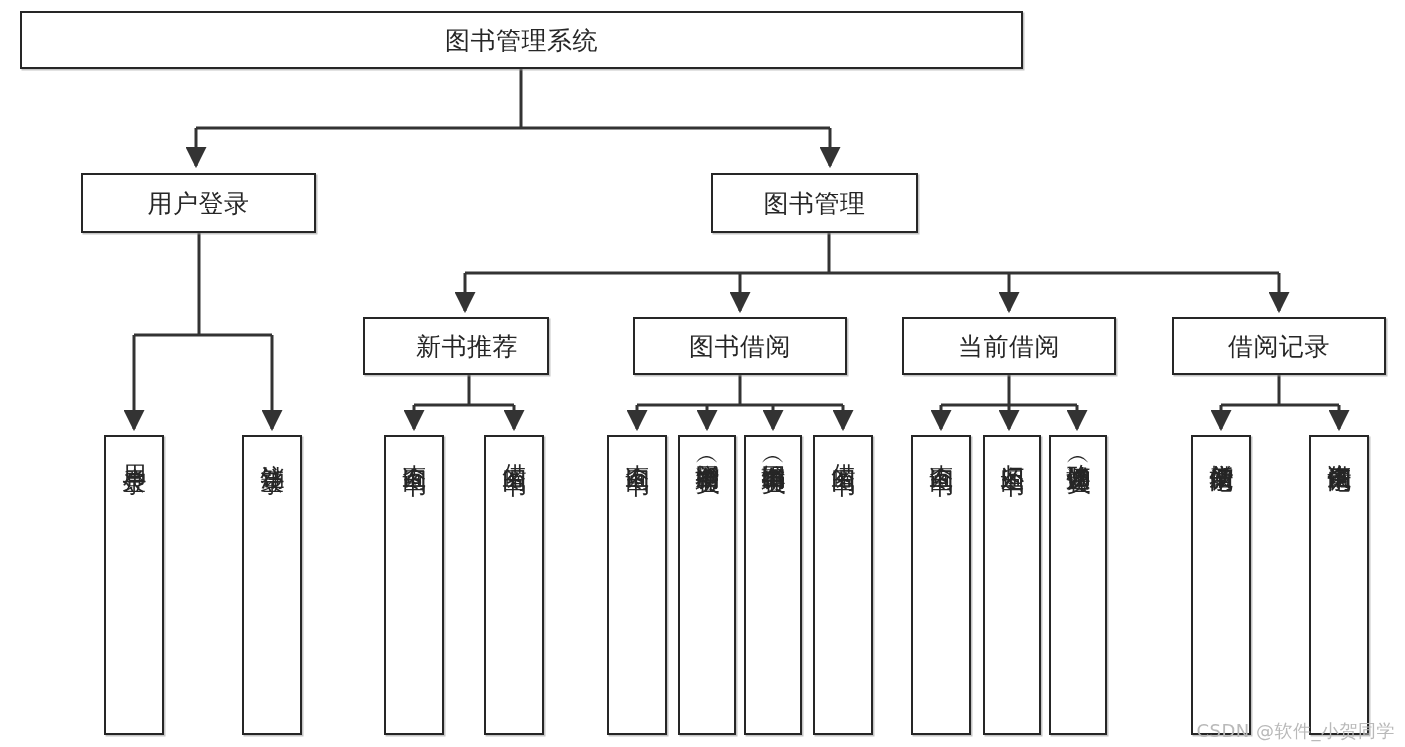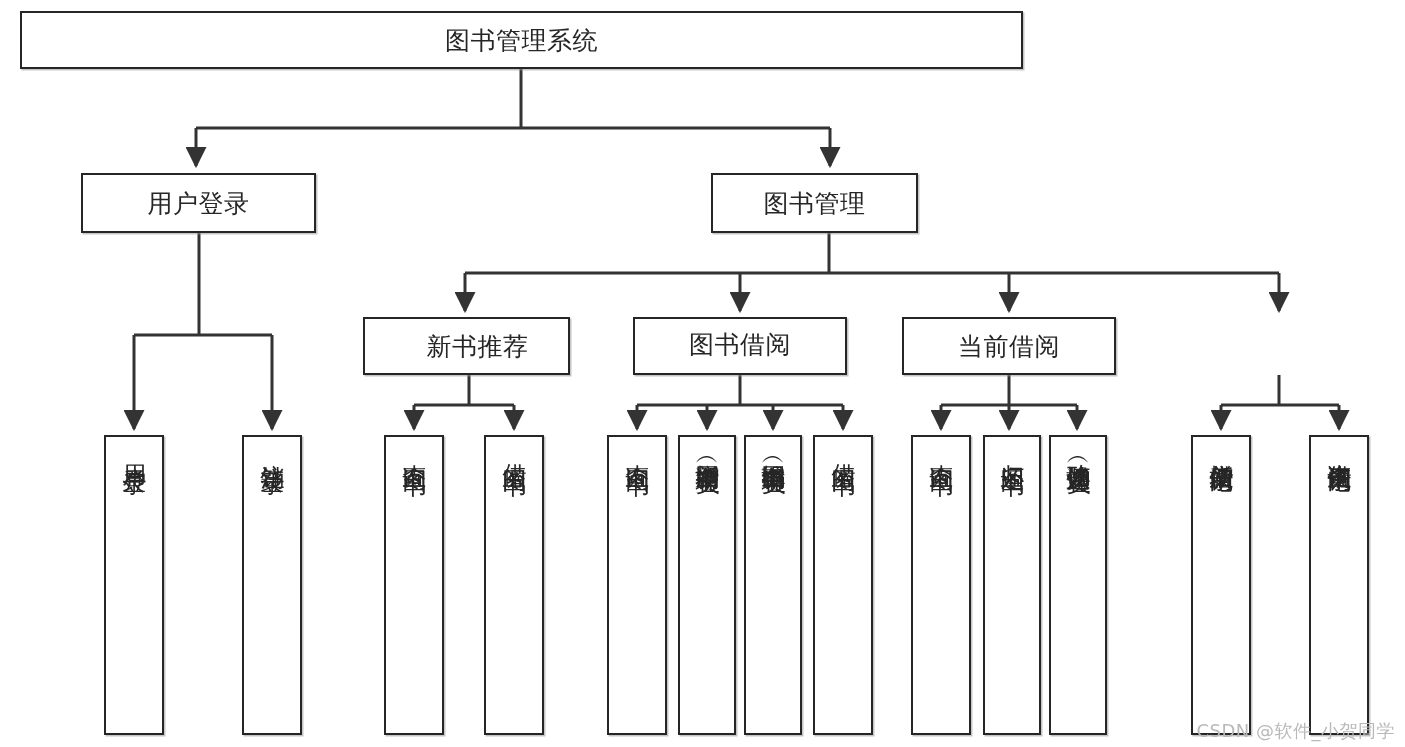--- a/index.html
+++ b/index.html
@@ -147,32 +147,35 @@
   </div>
 
   <div class="node horiz" style="left:81px; top:173px; width:235px; height:60px;">
     <span class="node-label">用户登录</span>
   </div>
 
   <div class="node horiz" style="left:711px; top:173px; width:207px; height:60px;">
     <span class="node-label">图书管理</span>
   </div>
 
-  <div class="node horiz" style="left:363px; top:317px; width:207px; height:58px;padding-left:22px;">
+  <div class="node horiz" style="left:363px; top:317px; width:186px; height:58px;padding-left:22px;">
     <span class="node-label">新书推荐</span>
   </div>
 
-  <div class="node horiz" style="left:633px; top:317px; width:214px; height:58px;font-family:Liberation Mono, monospace;">
+  <div class="node horiz" style="left:633px; top:317px; width:214px; height:58px;">
     <span class="node-label">图书借阅</span>
   </div>
 
   <div class="node horiz" style="left:902px; top:317px; width:214px; height:58px;text-align:right;">
     <span class="node-label">当前借阅</span>
   </div>
 
+  <div class="node horiz" style="left:1172px; top:317px; width:214px; height:58px;">
+    <span class="node-label">借阅记录</span>
+  </div>
 
   <div class="node vert" style="left:104px; top:435px; width:60px; height:300px;">
     <span class="node-label">用户登录</span>
   </div>
 
   <div class="node vert" style="left:242px; top:435px; width:60px; height:300px;">
     <span class="node-label">注销登录</span>
   </div>
 
   <div class="node vert" style="left:384px; top:435px; width:60px; height:300px;">

